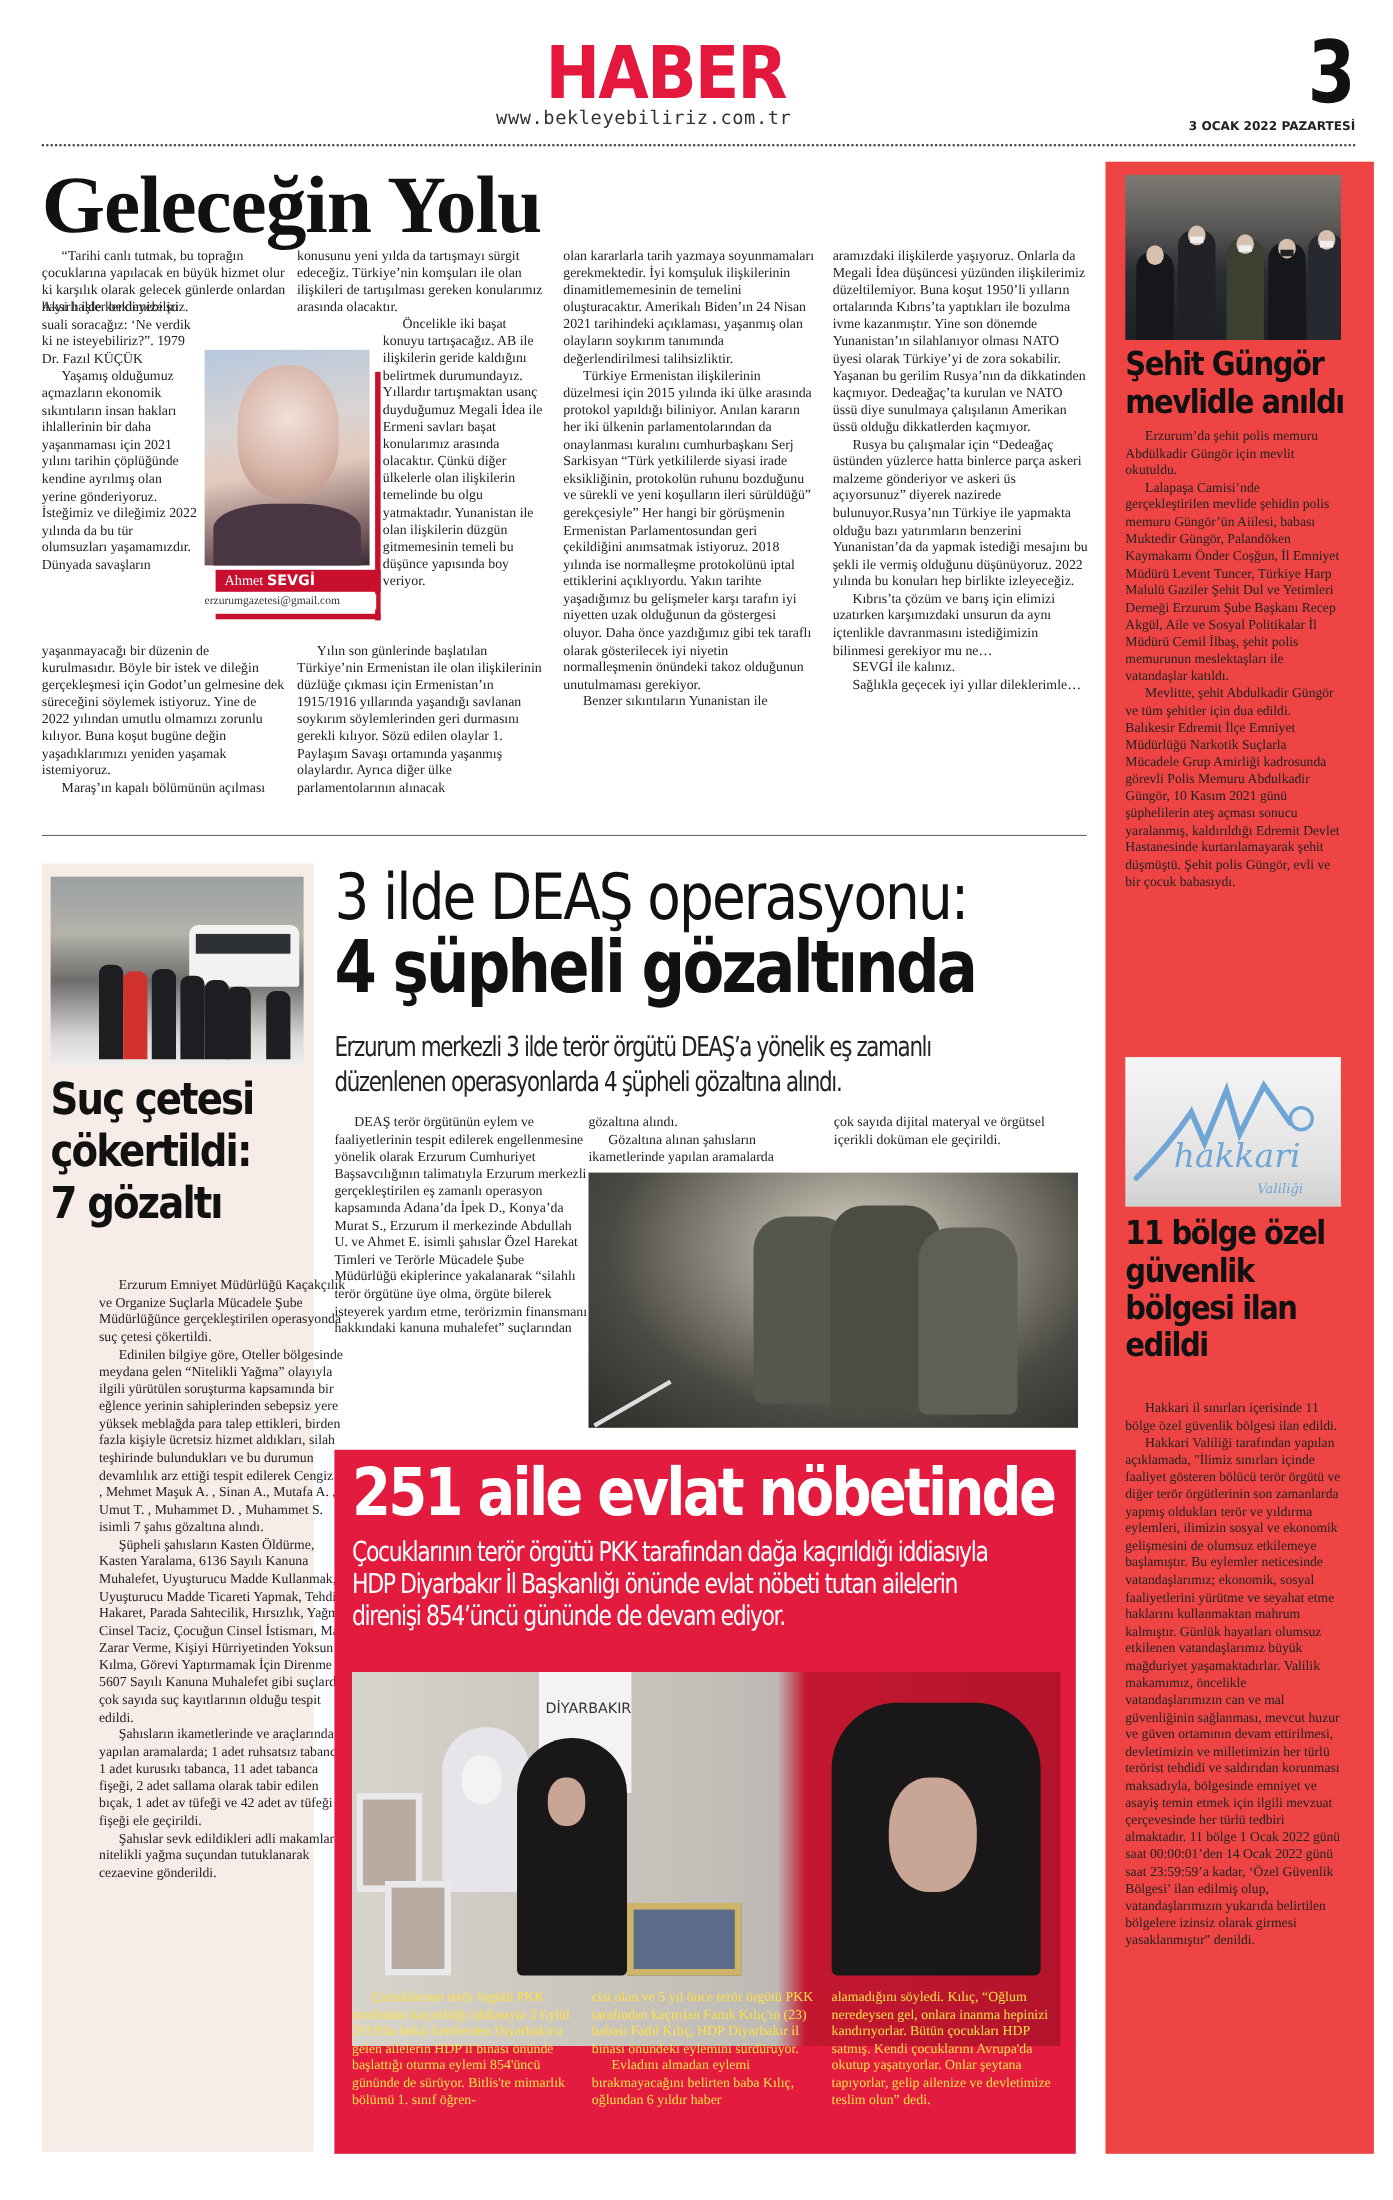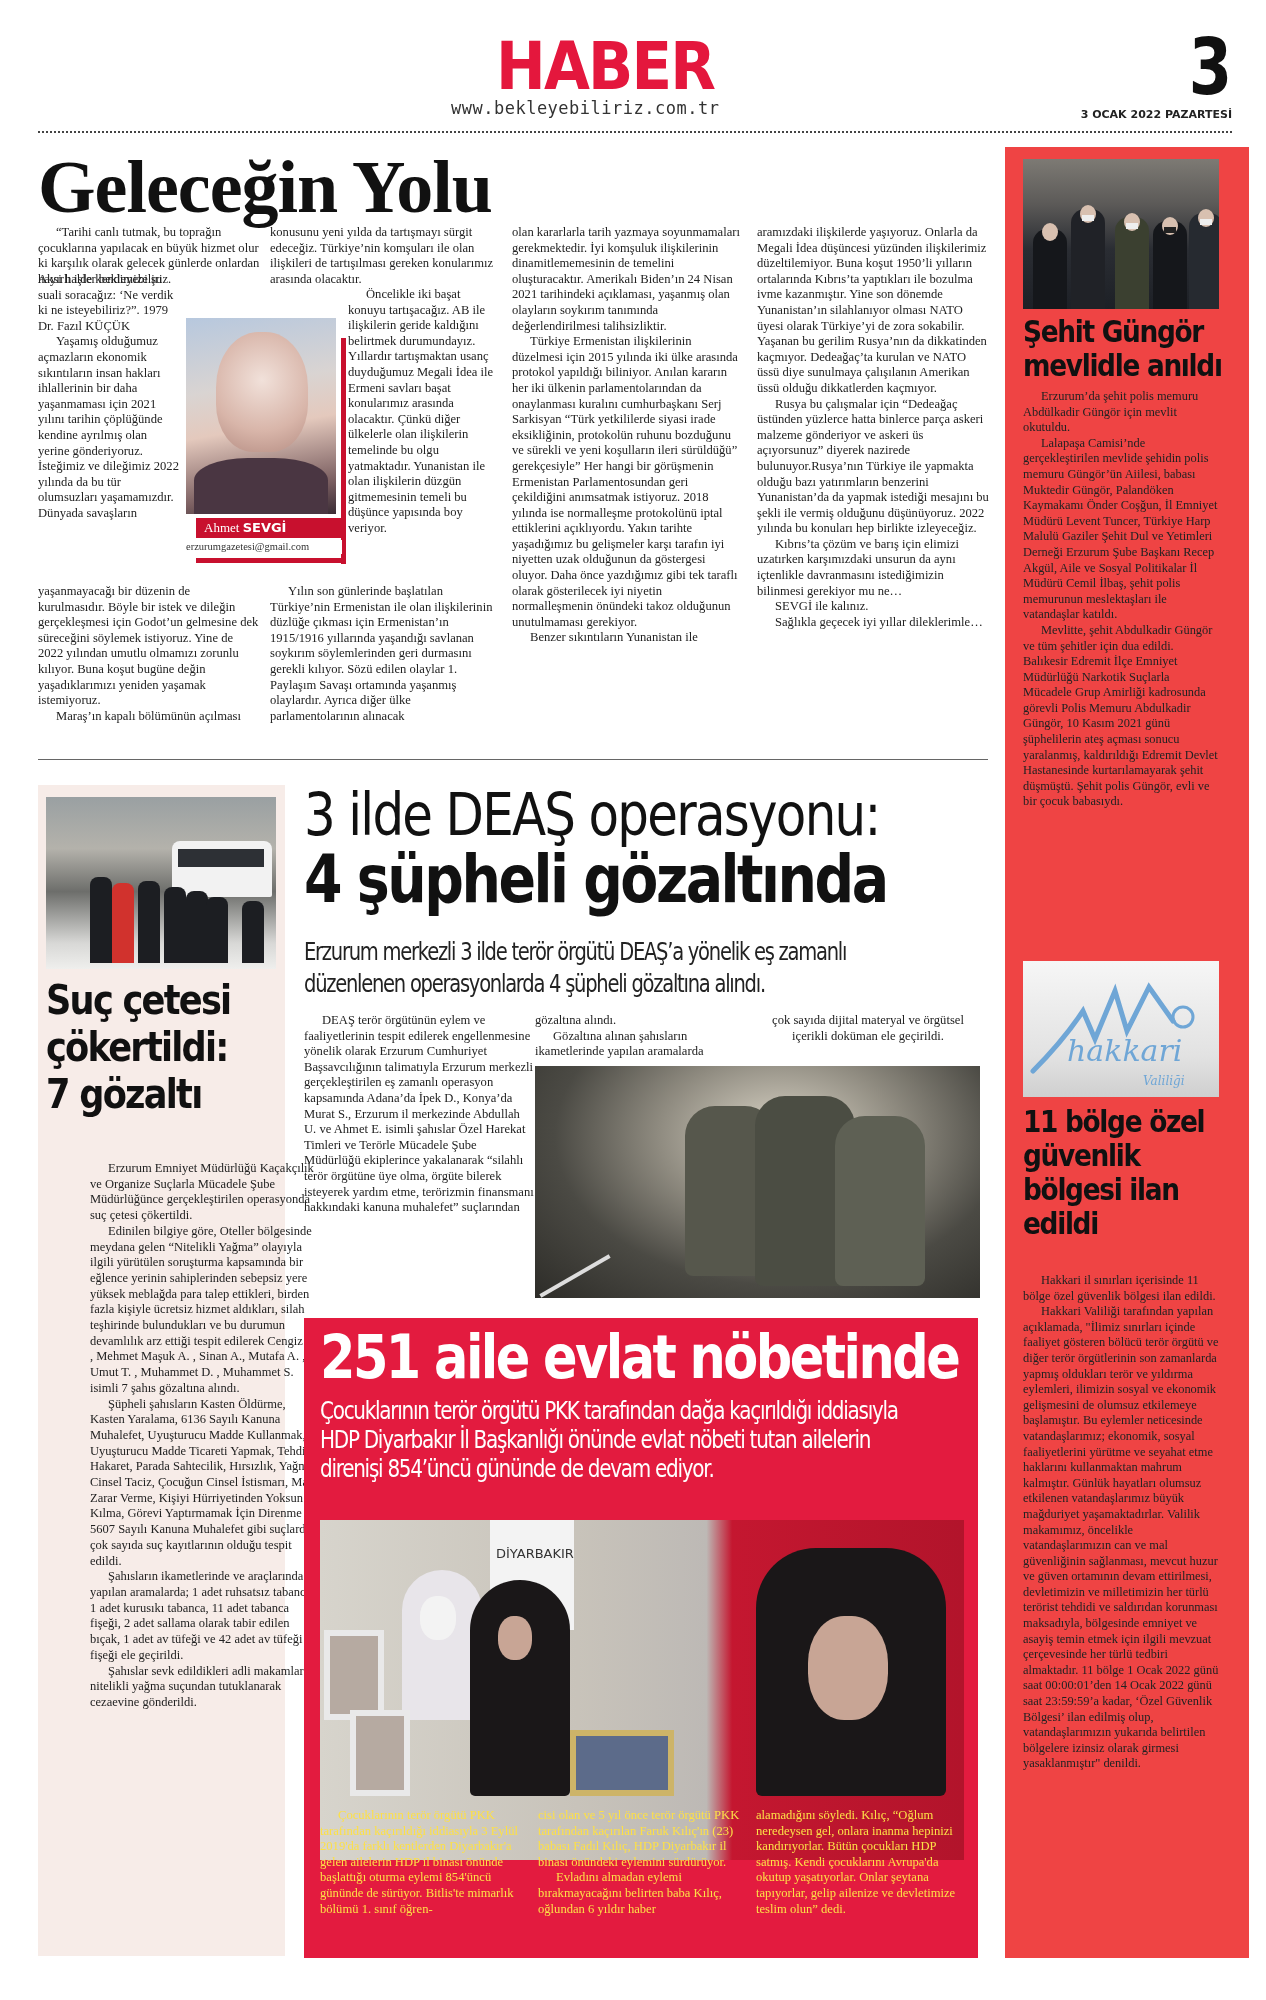--- a/index.html
+++ b/index.html
@@ -56,21 +56,21 @@
   .crime-photo .red { background:#d1322d; }
   .crime-h { position: absolute; left: 8px; top: 192px; width: 240px; font-family: "DejaVu Sans", sans-serif; font-weight: bold; color: #111; font-size: 40px; line-height: 47px; letter-spacing: -2px; transform: scaleX(0.88); transform-origin: left top; }
   .crime-text { position: absolute; left: 8px; top: 376px; width: 232px; font-size: 12.5px; line-height: 15.7px; margin-left: 44px; }
 
   
   .deas-h1 { position: absolute; left: 304px; top: 784px; font-family: "DejaVu Sans", sans-serif; font-weight: normal; font-size: 58px; line-height: 62px; color: #111; letter-spacing: -2px; transform: scaleX(0.86); transform-origin: left top; white-space: nowrap; }
   .deas-h2 { position: absolute; left: 304px; top: 846px; font-family: "DejaVu Sans", sans-serif; font-weight: bold; font-size: 66px; line-height: 68px; color: #111; letter-spacing: -3px; transform: scaleX(0.84); transform-origin: left top; white-space: nowrap; }
   .deas-spot { position: absolute; left: 304px; top: 936px; width: 700px; font-family: "DejaVu Sans", sans-serif; font-size: 25px; line-height: 32px; color: #222; letter-spacing: -1.6px; transform: scaleX(0.78); transform-origin: left top; }
   .deas-col1 { position: absolute; left: 304px; top: 1013px; width: 230px; }
   .deas-col2 { position: absolute; left: 535px; top: 1013px; width: 220px; }
-  .deas-col3 { position: absolute; left: 758px; top: 1013px; width: 220px; text-align: center; }
+  .deas-col3 { position: absolute; left: 758px; top: 1013px; width: 220px; }
   .deas-photo { position: absolute; left: 535px; top: 1066px; width: 445px; height: 232px; background: radial-gradient(ellipse at 55% 30%, #dcd6c8 0%, #8f8b80 35%, #4b4a44 65%, #2d2c28 100%); overflow:hidden; }
   .deas-photo .sol { position:absolute; background: #56574c; border-radius: 30px 30px 8px 8px; }
   .deas-photo .rail { position:absolute; left:0; bottom: 20px; width: 80px; height: 4px; background:#ddd; transform: rotate(-30deg); }
 
   
   .red-box { position: absolute; left: 304px; top: 1318px; width: 674px; height: 640px; background: #e31b3f; }
   .red-h { position: absolute; left: 16px; top: 6px; font-family: "DejaVu Sans", sans-serif; font-weight: bold; font-size: 60px; line-height: 66px; color: #fff; letter-spacing: -3px; transform: scaleX(0.85); transform-origin: left top; white-space: nowrap; }
   .red-spot { position: absolute; left: 16px; top: 78px; width: 760px; font-family: "DejaVu Sans", sans-serif; font-size: 25px; line-height: 29px; color: #fff; letter-spacing: -1.6px; transform: scaleX(0.8); transform-origin: left top; }
   .red-photo { position: absolute; left: 16px; top: 202px; width: 644px; height: 340px; background: linear-gradient(90deg,#d7d4cc 0%, #c8c3ba 40%, #bdb9b5 60%, #c41730 64%, #b2142b 100%); overflow:hidden; }
   .red-photo .banner { position:absolute; left: 170px; top: 0; width: 84px; height: 110px; background:#f3f3f3; }

